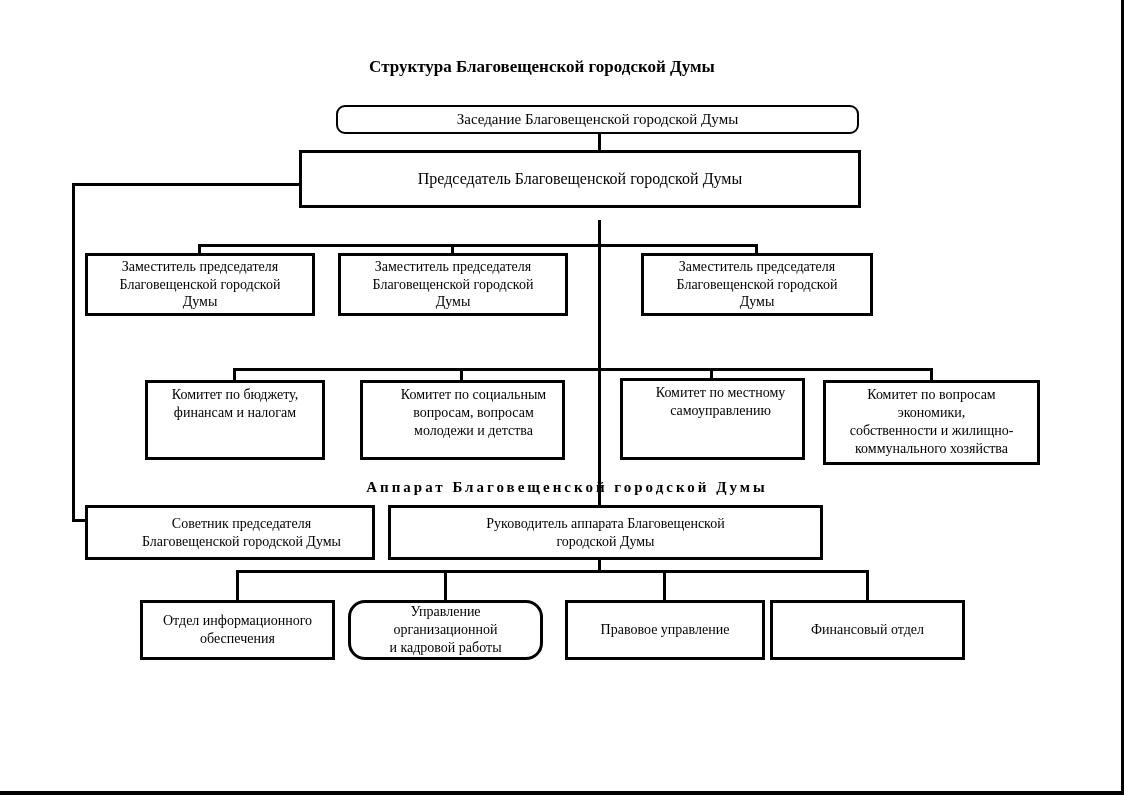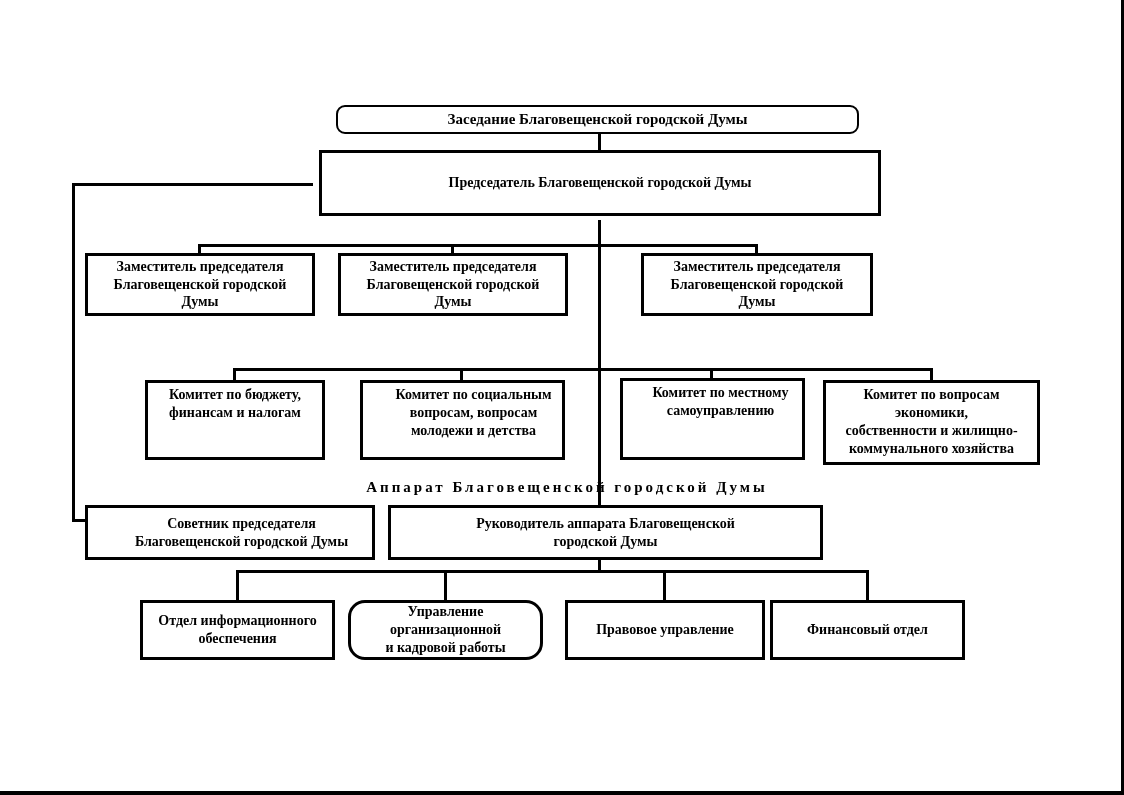--- a/index.html
+++ b/index.html
@@ -29,39 +29,39 @@
   .node {
     position: absolute;
     box-sizing: border-box;
     border: 3px solid #000000;
     background: #ffffff;
     display: flex;
     align-items: center;
     justify-content: center;
     text-align: center;
     font-size: 14px;
-    font-weight: bold;
+    font-weight: normal;
     line-height: 1.28;
     white-space: pre-line;
     z-index: 2;
     padding: 1px 4px;
   }
   .node.top-align {
     align-items: flex-start;
     padding-top: 3px;
   }
   .line {
     position: absolute;
     background: #000000;
     z-index: 1;
   }
   
   #session   { left: 336px; top: 105px; width: 523px; height: 29px;
                border-width: 2px; border-radius: 9px; font-size: 15px; }
-  #chairman  { left: 319px; top: 150px; width: 562px; height: 66px; font-size: 14px; }
+  #chairman  { left: 299px; top: 150px; width: 562px; height: 58px; font-size: 16px; }
   #deputy1   { left: 85px;  top: 253px; width: 230px; height: 63px; }
   #deputy2   { left: 338px; top: 253px; width: 230px; height: 63px; }
   #deputy3   { left: 641px; top: 253px; width: 232px; height: 63px; }
   #committee1{ left: 145px; top: 380px; width: 180px; height: 80px; }
   #committee2{ left: 360px; top: 380px; width: 205px; height: 80px; padding-left: 26px; }
   #committee3{ left: 620px; top: 378px; width: 185px; height: 82px; padding-left: 20px; }
   #committee4{ left: 823px; top: 380px; width: 217px; height: 85px; }
   #advisor   { left: 85px;  top: 505px; width: 290px; height: 55px; padding-left: 27px; }
   #apparatus-head { left: 388px; top: 505px; width: 435px; height: 55px; }
   #dept1     { left: 140px; top: 600px; width: 195px; height: 60px; }
@@ -82,20 +82,21 @@
   }
   
   .frame-right  { left: 1121px; top: 0;     width: 3px;    height: 795px; }
   .frame-bottom { left: 0;      top: 791px; width: 1124px; height: 4px; }
 </style>
 </head>
 <body>
 
 <div id="stage">
 
+  <div class="title">Структура Благовещенской городской Думы</div>
 
   <div class="node" id="session">Заседание Благовещенской городской Думы</div>
   <div class="node" id="chairman">Председатель Благовещенской городской Думы</div>
 
   <div class="node" id="deputy1">Заместитель председателя
 Благовещенской городской
 Думы</div>
   <div class="node" id="deputy2">Заместитель председателя
 Благовещенской городской
 Думы</div>

